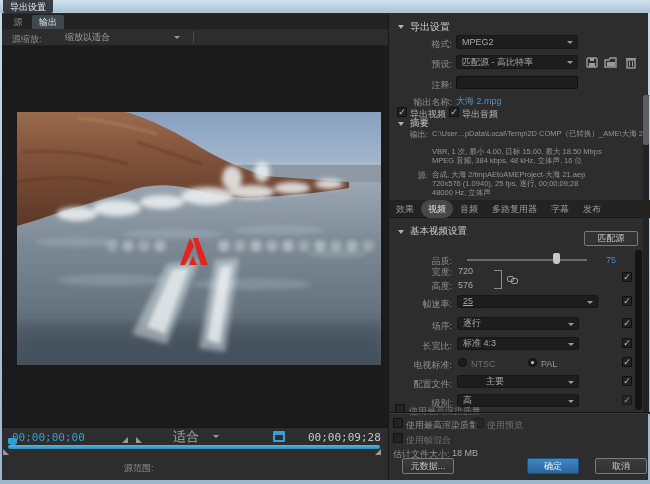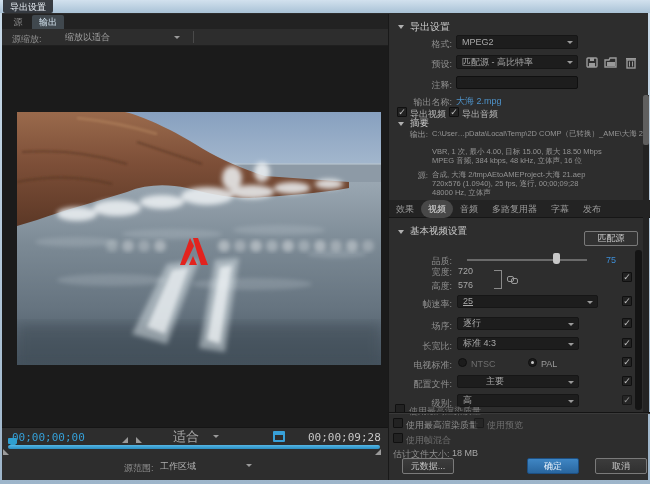--- a/index.html
+++ b/index.html
@@ -162,24 +162,20 @@
     <span class="abs" style="right:8px;top:5px;width:0;height:0;border-left:3px solid transparent;border-right:3px solid transparent;border-top:3px solid #9a9a9a;"></span>
   </div>
   <div class="abs" style="left:273px;top:431px;width:12px;height:11px;border:2px solid #38a0d8;border-top-width:4px;border-radius:1px;"></div>
   <div class="abs tc" style="left:308px;top:431px;color:#c8c8c8;">00;00;09;28</div>
   <div class="abs" style="left:8px;top:438px;width:9px;height:6px;background:#2f9fd0;border-radius:1px;"></div>
   <div class="abs" style="left:10px;top:444px;width:0;height:0;border-left:3px solid transparent;border-right:3px solid transparent;border-top:4px solid #2f9fd0;"></div>
   <div class="abs" style="left:8px;top:445px;width:372px;height:4px;border-radius:2px;background:linear-gradient(#55b6e4,#2a8ec2);"></div>
   <div class="abs" style="left:3px;top:449px;width:0;height:0;border-bottom:6px solid #9a9a9a;border-right:6px solid transparent;"></div>
   <div class="abs" style="left:375px;top:449px;width:0;height:0;border-bottom:6px solid #9a9a9a;border-left:6px solid transparent;"></div>
   <div class="abs txt" style="left:124px;top:462px;">源范围:</div>
-  <div class="abs" style="left:152px;top:459px;width:108px;height:14px;font-size:9px;line-height:14px;color:#b0b0b0;">
-    <span style="padding-left:8px;">工作区域</span>
-    <span class="abs" style="right:8px;top:5px;width:0;height:0;border-left:3px solid transparent;border-right:3px solid transparent;border-top:3px solid #9a9a9a;"></span>
-  </div>
 
   <div class="abs" style="left:388px;top:14px;width:1px;height:466px;background:#191919;"></div>
 
   <div class="abs tri-d" style="left:398px;top:25px;"></div>
   <div class="abs hdr" style="left:410px;top:20px;">导出设置</div>
 
   <div class="abs txt rlabel" style="left:392px;top:38px;">格式:</div>
   <div class="abs dd" style="left:456px;top:35px;width:122px;height:14px;">
     <span>MPEG2</span><span class="caret"></span>
   </div>

